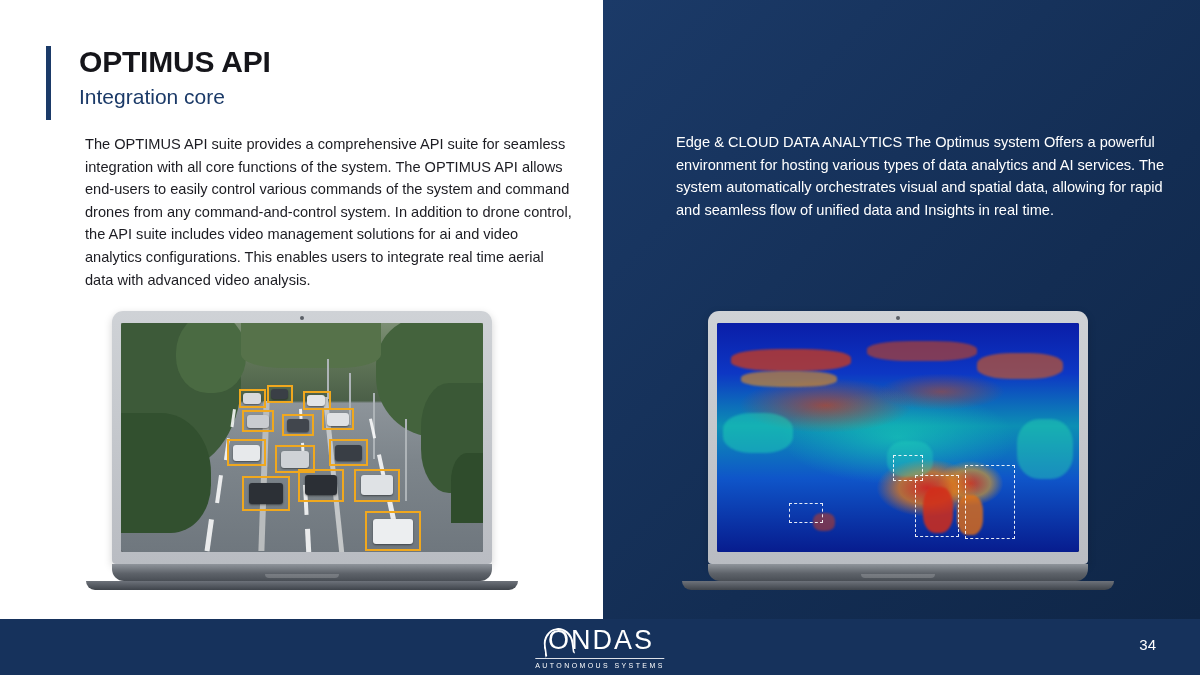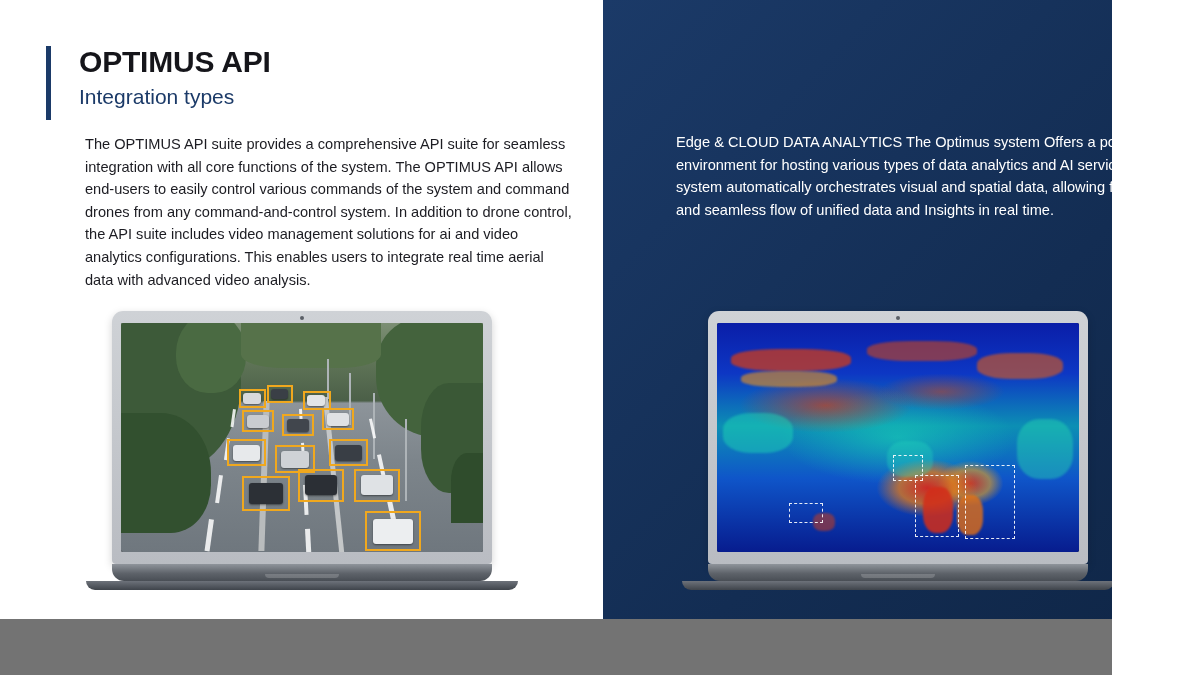--- a/index.html
+++ b/index.html
@@ -5,24 +5,24 @@
   html, body {
     margin: 0;
     padding: 0;
     background: #ffffff;
   }
   body {
     font-family: "Liberation Sans", sans-serif;
   }
   .slide {
     position: relative;
-    width: 1112px;
+    width: 1200px;
     height: 675px;
     overflow: hidden;
-    background: #737373;
+    background: #15803d;
   }
 
   
   .panel-left {
     position: absolute;
     left: 0; top: 0;
     width: 603px; height: 619px;
     background: #ffffff;
   }
   .panel-right {
@@ -228,21 +228,21 @@
 <body>
 
 <div class="slide">
 
   <div class="panel-left">
 
     <div class="head-block" style="left:46px; top:46px; height:74px;">
       <div class="head-rule"></div>
       <div class="head-text">
         <h1 class="title">OPTIMUS API</h1>
-        <h2 class="subtitle">Integration types</h2>
+        <h2 class="subtitle">Integration core</h2>
       </div>
     </div>
 
     <div class="body-copy" style="left:85px; top:133px; width:490px;">The OPTIMUS API suite provides a comprehensive API suite for seamless integration with all core functions of the system. The OPTIMUS API allows end-users to easily control various commands of the system and command drones from any command-and-control system. In addition to drone control, the API suite includes video management solutions for ai and video analytics configurations. This enables users to integrate real time aerial data with advanced video analysis.</div>
 
     <div class="laptop" style="left:112px; top:311px; width:380px;">
       <div class="lid">
         <span class="camera"></span>
         <div class="screen" style="width:362px; height:229px;">
           <div class="traffic">
@@ -346,14 +346,24 @@
             <div class="th-box" style="left:176px; top:132px; width:30px; height:26px;"></div>
             <div class="th-box" style="left:72px; top:180px; width:34px; height:20px;"></div>
           </div>
         </div>
       </div>
       <div class="base"></div>
       <div class="base-wide"></div>
     </div>
   </div>
 
+  <div class="footer">
+    <div class="logo">
+      <div class="logo-word">
+        <span class="logo-arc"></span>
+        <span>ONDAS</span>
+      </div>
+      <div class="logo-sub">AUTONOMOUS SYSTEMS</div>
+    </div>
+    <div class="page-number">34</div>
+  </div>
 
 </div>
 
 </body></html>

